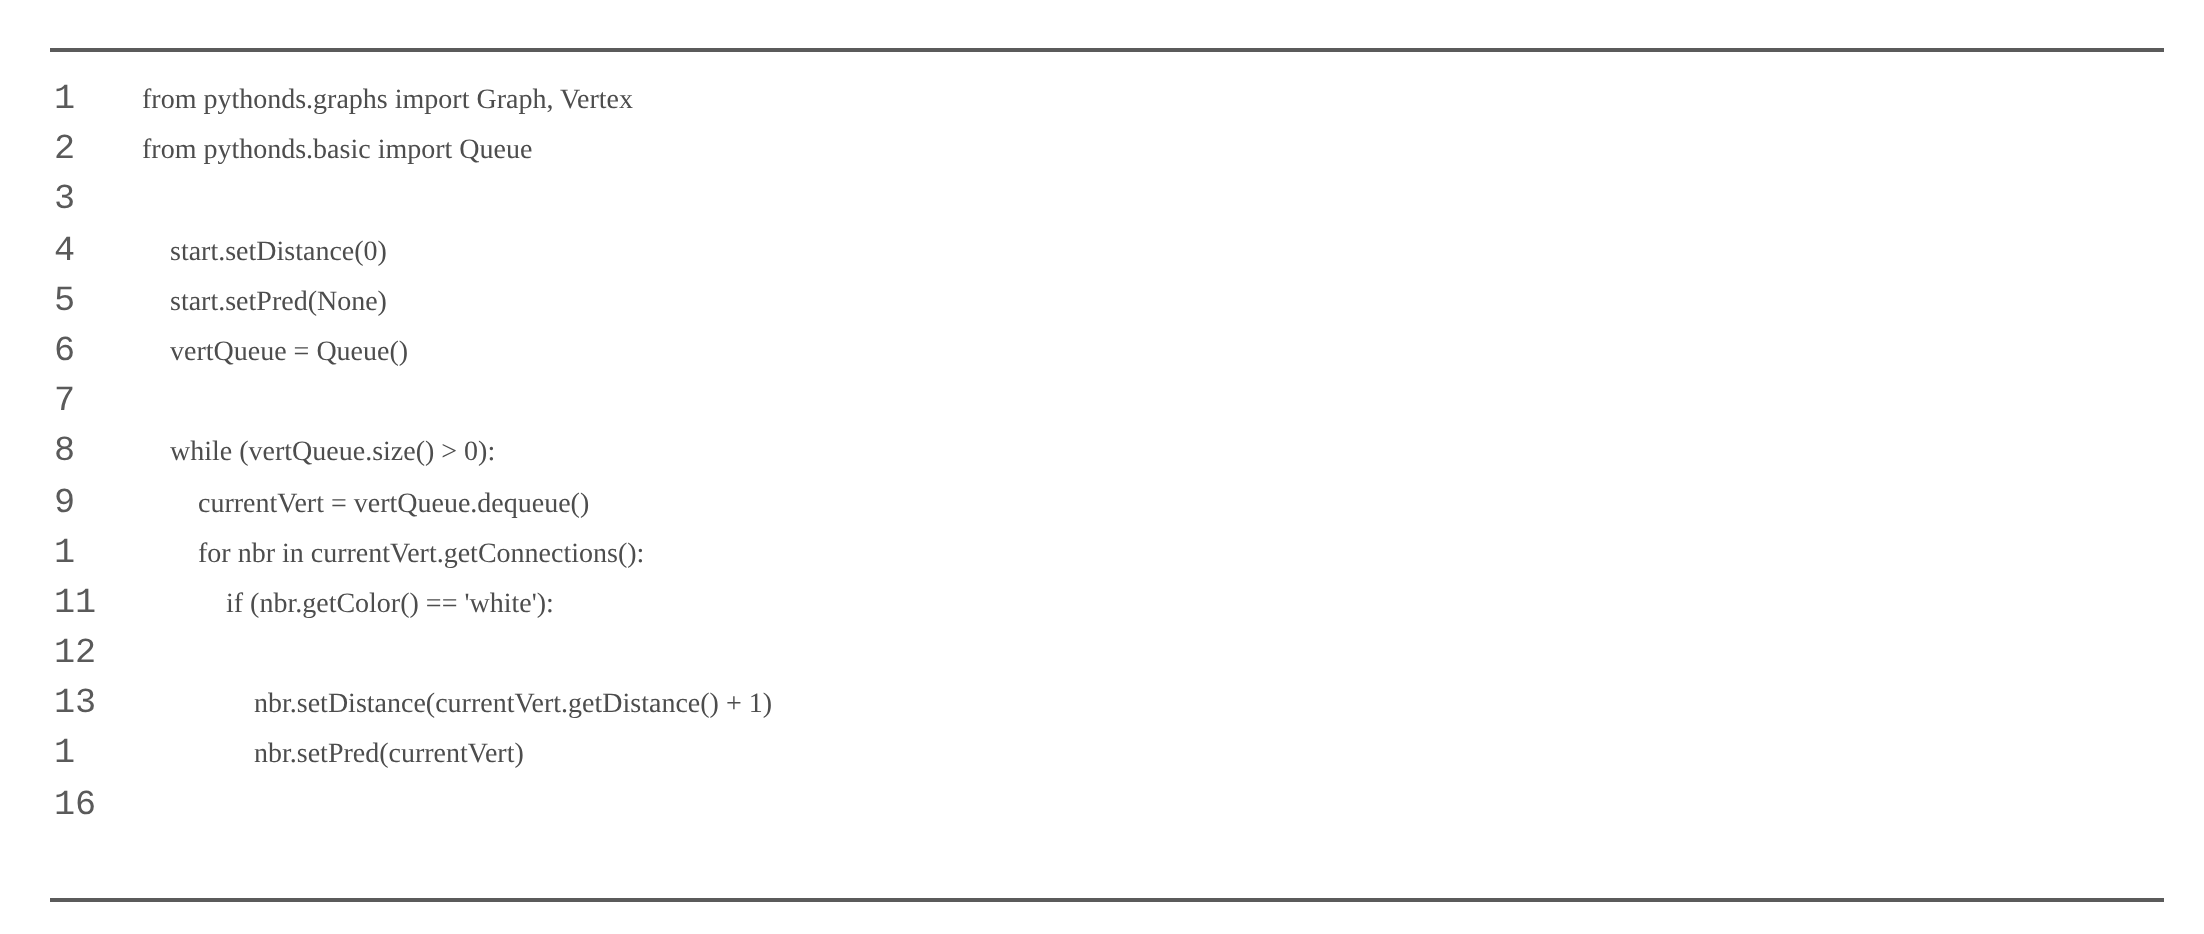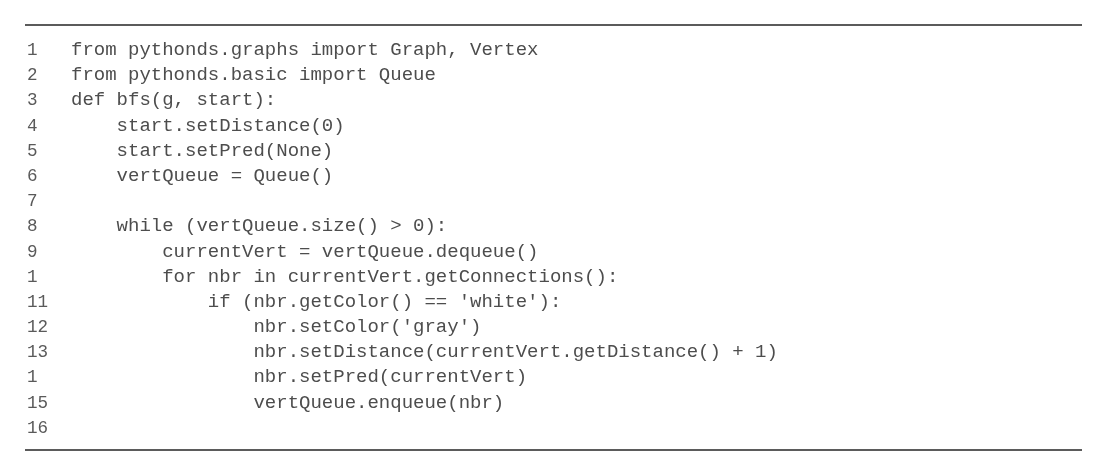--- a/index.html
+++ b/index.html
@@ -57,24 +57,24 @@
     text-align: left;
     font-size: 17.6px;
     color: #5a5a5a;
     font-family: "Liberation Mono", "DejaVu Sans Mono", monospace;
   }
 
   .line-code {
     position: absolute;
     left: 71px;
     top: 0;
-    font-size: 19px;
+    font-size: 14px;
     color: #4d4d4d;
     white-space: pre;
-    font-family: Liberation Mono, monospace;
+    font-family: Liberation Serif, serif;
   }
 </style>
 </head>
 <body>
 
 <div class="listing">
 
   <div class="rule rule-top"></div>
 
   <div class="code-body">
@@ -84,21 +84,20 @@
       <span class="line-code">from pythonds.graphs import Graph, Vertex</span>
     </div>
 
     <div class="code-line">
       <span class="line-no">2</span>
       <span class="line-code">from pythonds.basic import Queue</span>
     </div>
 
     <div class="code-line">
       <span class="line-no">3</span>
-      <span class="line-code">def bfs(g, start):</span>
     </div>
 
     <div class="code-line">
       <span class="line-no">4</span>
       <span class="line-code">    start.setDistance(0)</span>
     </div>
 
     <div class="code-line">
       <span class="line-no">5</span>
       <span class="line-code">    start.setPred(None)</span>
@@ -128,37 +127,32 @@
       <span class="line-code">        for nbr in currentVert.getConnections():</span>
     </div>
 
     <div class="code-line">
       <span class="line-no">11</span>
       <span class="line-code">            if (nbr.getColor() == 'white'):</span>
     </div>
 
     <div class="code-line">
       <span class="line-no">12</span>
-      <span class="line-code">                nbr.setColor('gray')</span>
     </div>
 
     <div class="code-line">
       <span class="line-no">13</span>
       <span class="line-code">                nbr.setDistance(currentVert.getDistance() + 1)</span>
     </div>
 
     <div class="code-line">
       <span class="line-no">1</span>
       <span class="line-code">                nbr.setPred(currentVert)</span>
     </div>
 
-    <div class="code-line">
-      <span class="line-no">15</span>
-      <span class="line-code">                vertQueue.enqueue(nbr)</span>
-    </div>
 
     <div class="code-line">
       <span class="line-no">16</span>
     </div>
 
   </div>
 
   <div class="rule rule-bottom"></div>
 
 </div>

